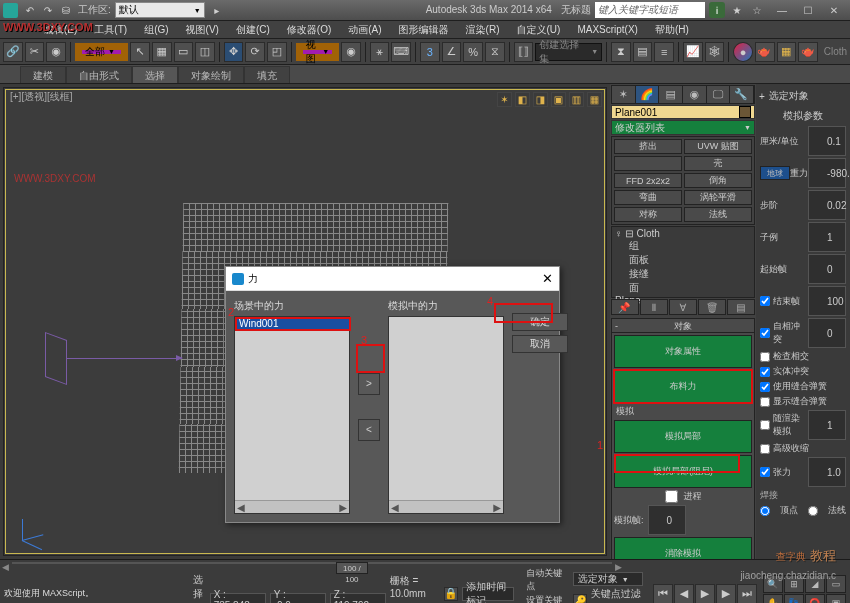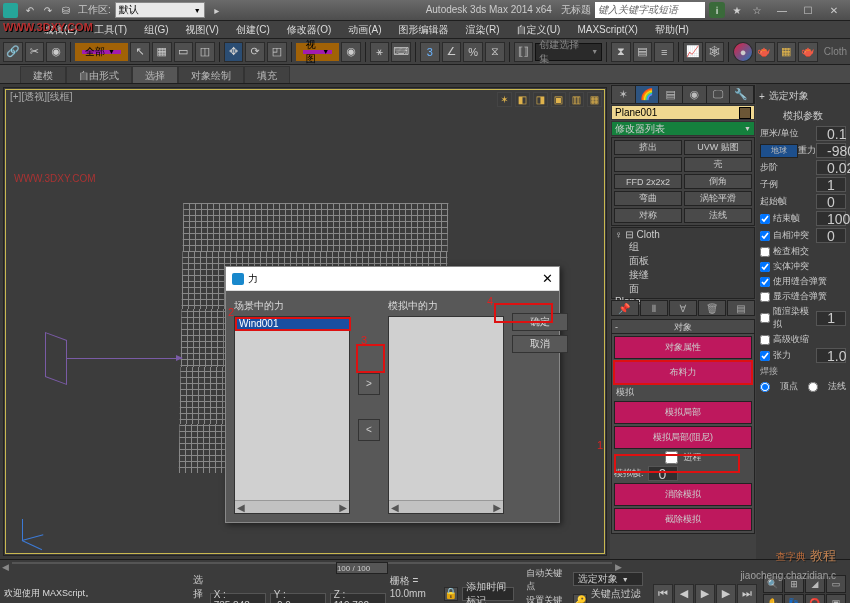--- a/index.html
+++ b/index.html
@@ -86,44 +86,44 @@
 .btn-grid { display:grid; grid-template-columns:1fr 1fr; gap:2px; }
 .btn-grid button, .panel-btn { background:#4a4a4a; border:1px solid #222; color:#ccc; height:15px; font-size:9px; cursor:pointer; }
 .mod-stack { border:1px solid #222; background:#3a3a3a; height:72px; font-size:9px; color:#ccc; padding:1px 3px; }
 .mod-stack .pad { padding-left: 14px;}
 .mod-btns { display:flex; gap:1px; }
 .mod-btns span { flex:1; height:16px; background:#4a4a4a; border:1px solid #222; display:flex;align-items:center;justify-content:center;font-size:10px;color:#aaa;cursor:pointer;}
 .rollup { border:1px solid #222; background:#4a4a4a; margin-top:2px;}
 .roll-head { background:#4a4a4a; color:#ccc; text-align:center; height:14px; font-size:9px; line-height:14px; border-bottom:1px solid #222; position:relative;}
 .roll-head::before { content:"-"; position:absolute; left:3px; }
 .roll-body { padding:2px; display:flex; flex-direction:column; gap:2px;}
-.roll-body button { background:#be185d; border:1px solid #222; color:#ccc; height:23px; font-size:9px; cursor:pointer;}
+.roll-body button { background:#15803d; border:1px solid #222; color:#ccc; height:33px; font-size:9px; cursor:pointer;}
 .row-flex { display:flex; gap:4px; align-items:center;}
 .row-flex label { font-size:9px; color:#ccc;}
 input[type=radio]{width:10px;height:10px;}
 
 
 .cmd-right { width: 94px; background:#3a3a3a; display:flex; flex-direction:column; padding:1px;}
 .sim-head { color:#ccc; font-size:10px; padding:4px 2px; display:flex; align-items:center; }
 .sim-head::before{content:"+"; margin-right:4px;}
 .sim-secthead { color:#ccc; font-size:10px; text-align:center; padding:2px 0; }
 .sim-row { display:flex; justify-content:space-between; align-items:center; padding:1px 3px;}
 .sim-row label { font-size:9px; color:#ccc; white-space:nowrap;}
-.spinner { width: 30px; height:15px; background:#2f2f2f; border:1px solid #555; color:#ccc; font-size:14px; display:inline-flex; align-items:center; padding:0 10px;}
+.spinner { width: 30px; height:30px; background:#2f2f2f; border:1px solid #555; color:#ccc; font-size:10px; display:inline-flex; align-items:center; padding:0 18px;}
 .sim-row.btn-combo { gap:0;}
 .sim-row.btn-combo button{ flex:1; height:14px; background:#4a4a4a; border:1px solid #222; color:#bbb; font-size:8px;}
 .sim-row.btn-combo button.active{background:#1d4f8c;}
 .chk { display:flex; align-items:center; gap:3px; padding:1px 3px;}
 .chk input { width:10px; height:10px;}
 .chk label { font-size:9px; color:#ccc;}
 
 
 .statuszone { position:absolute; bottom:0; left:0; right:0; height:44px; background:#3b3b3b; border-top:1px solid #1a1a1a; display:flex; flex-direction:column;}
 .timeslider { height:12px; background:#2f2f2f; margin: 2px 238px 2px 12px; border:1px solid #555; position:relative;}
-.timeslider .knob { position:absolute; left:54%; top:-1px; width:52px; height:12px; background:#565656; border:1px solid #222; font-size:8px; color:#ccc; line-height:11px;}
+.timeslider .knob { position:absolute; left:54%; top:-1px; width:32px; height:12px; background:#565656; border:1px solid #222; font-size:8px; color:#ccc; text-align:center; line-height:11px;}
 .timeslider::before{content:"◀";position:absolute;left:-11px;top:-1px;color:#888;font-size:9px;}
 .timeslider::after{content:"▶";position:absolute;right:-11px;top:-1px;color:#888;font-size:9px;}
 .statusbar { flex:1; display:flex; align-items:center; gap:6px; padding: 0 4px; background:#3b3b3b;}
 .stat-left { width: 225px; display:flex; flex-direction:column; gap:1px;}
 .stat-left div { font-size:9px; color:#dcdcdc;}
 .coord-box { display:flex; gap:4px; align-items:center; font-size:9px; color:#ccc; }
 .coord-box .cval { background:#2f2f2f; border:1px solid #555; height:14px; padding:0 3px; min-width:56px; display:inline-flex; align-items:center;margin-top:27px;}
 .auto-key { color:#ccc; font-size:9px;}
 .key-dd { background:#2a2a2a; border:1px solid #555; font-size:9px; color:#ccc; height:14px; padding:0 4px; display:inline-flex; align-items:center;}
 .key-dd::after{content:"▼";margin-left:4px;font-size:7px;}

